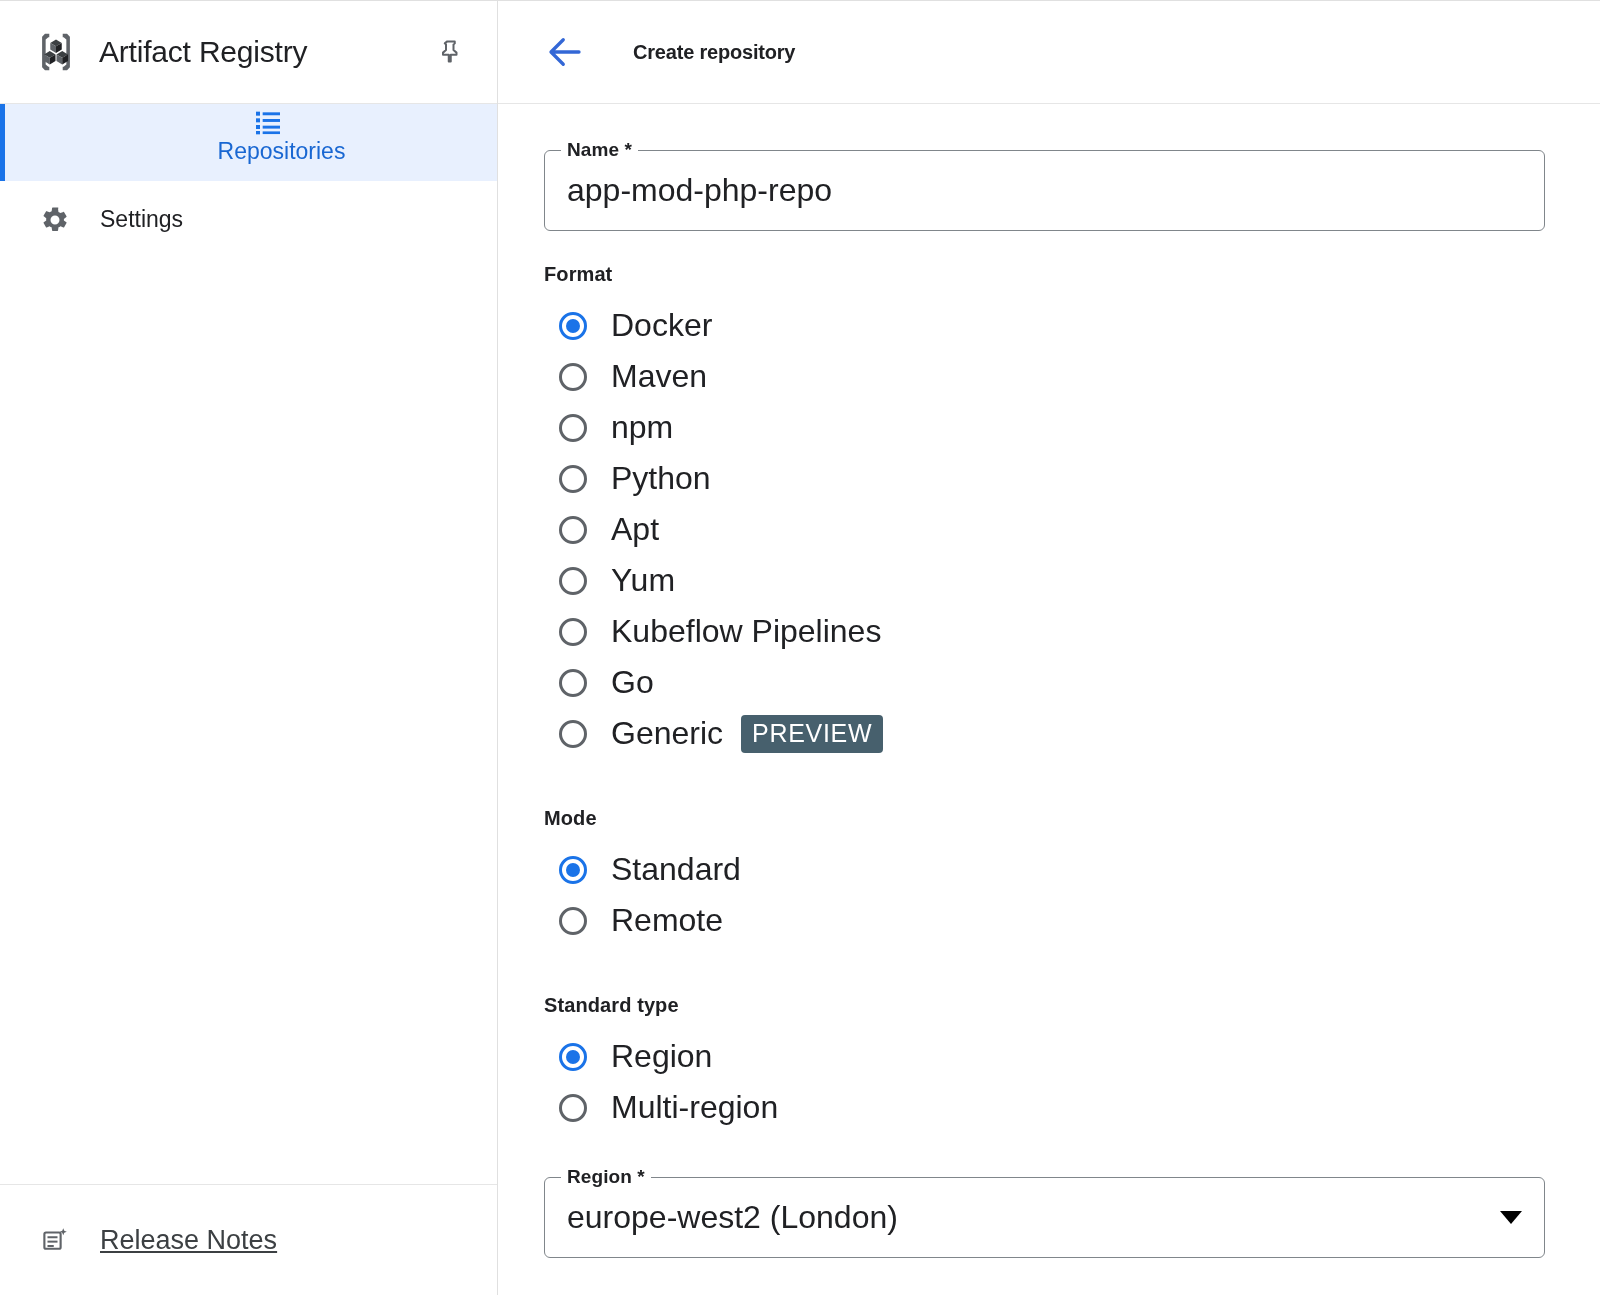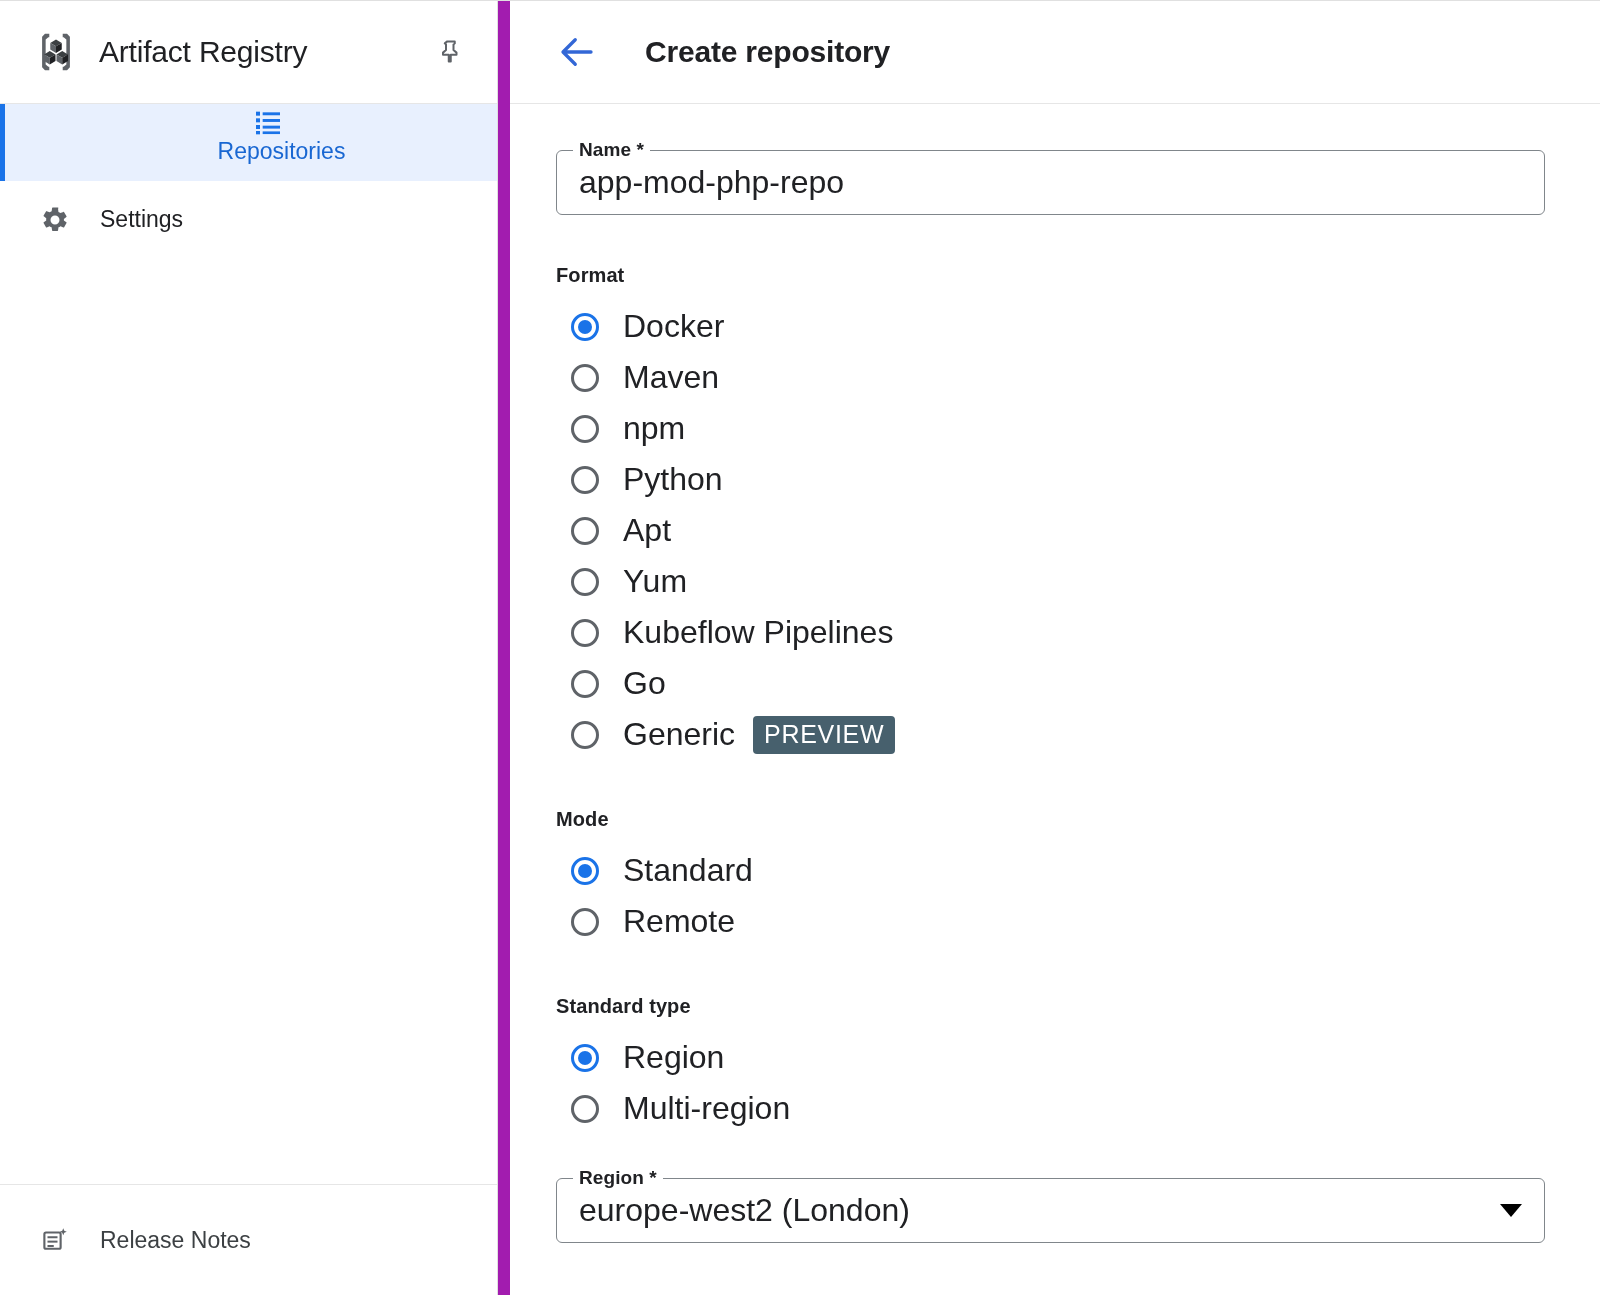--- a/index.html
+++ b/index.html
@@ -7,25 +7,24 @@
     width: 1600px;
     height: 1295px;
     background: #ffffff;
     font-family: "Liberation Sans", sans-serif;
     -webkit-font-smoothing: antialiased;
   }
   .page {
     position: relative;
     width: 1600px;
     height: 1295px;
-    background: #a21caf;
+    background: #c2410c;
     display: flex;
     overflow: hidden;
     border-top: 1px solid #e0e0e0;
-    gap: 12px;
   }
 
   
   .sidebar {
     width: 498px;
     height: 100%;
     background: #ffffff;
     border-right: 1px solid #e0e0e0;
     display: flex;
     flex-direction: column;
@@ -110,23 +109,24 @@
     align-items: center;
     padding-left: 38px;
     cursor: pointer;
   }
   .sb-footer .ico {
     width: 34px; height: 34px; flex: 0 0 34px;
     display: flex; align-items: center; justify-content: center;
   }
   .sb-footer .lbl {
     margin-left: 28px;
-    font-size: 23px;
+    font-size: 27px;
     color: #3c4043;
     white-space: nowrap;
+    text-decoration: underline;
   }
 
   
   .main {
     flex: 1 1 auto;
     height: 100%;
     background: #ffffff;
     display: flex;
     flex-direction: column;
     min-width: 0;
@@ -140,43 +140,43 @@
     border-bottom: 1px solid #e6e6e6;
   }
   .back-btn {
     width: 46px; height: 46px;
     display: flex; align-items: center; justify-content: center;
     cursor: pointer;
     flex: 0 0 46px;
   }
   .main-title {
     margin-left: 45px;
-    font-size: 30px;
+    font-size: 20px;
     color: #202124;
     letter-spacing: -0.2px;
     white-space: nowrap;
   }
 
   .form-area {
     padding: 46px 55px 0 46px;
     flex: 1 1 auto;
     overflow: hidden;
   }
 
   
   .field {
     position: relative;
-    height: 65px;
+    height: 81px;
     border: 1px solid #80868b;
     border-radius: 6px;
     background: #fff;
     display: flex;
     align-items: center;
     padding: 0 22px;
-    margin-bottom: 49px;
+    margin-bottom: 32px;
   }
   .field .legend {
     position: absolute;
     top: -11px;
     left: 16px;
     background: #ffffff;
     padding: 0 6px;
     font-size: 19px;
     font-weight: bold;
     color: #202124;

